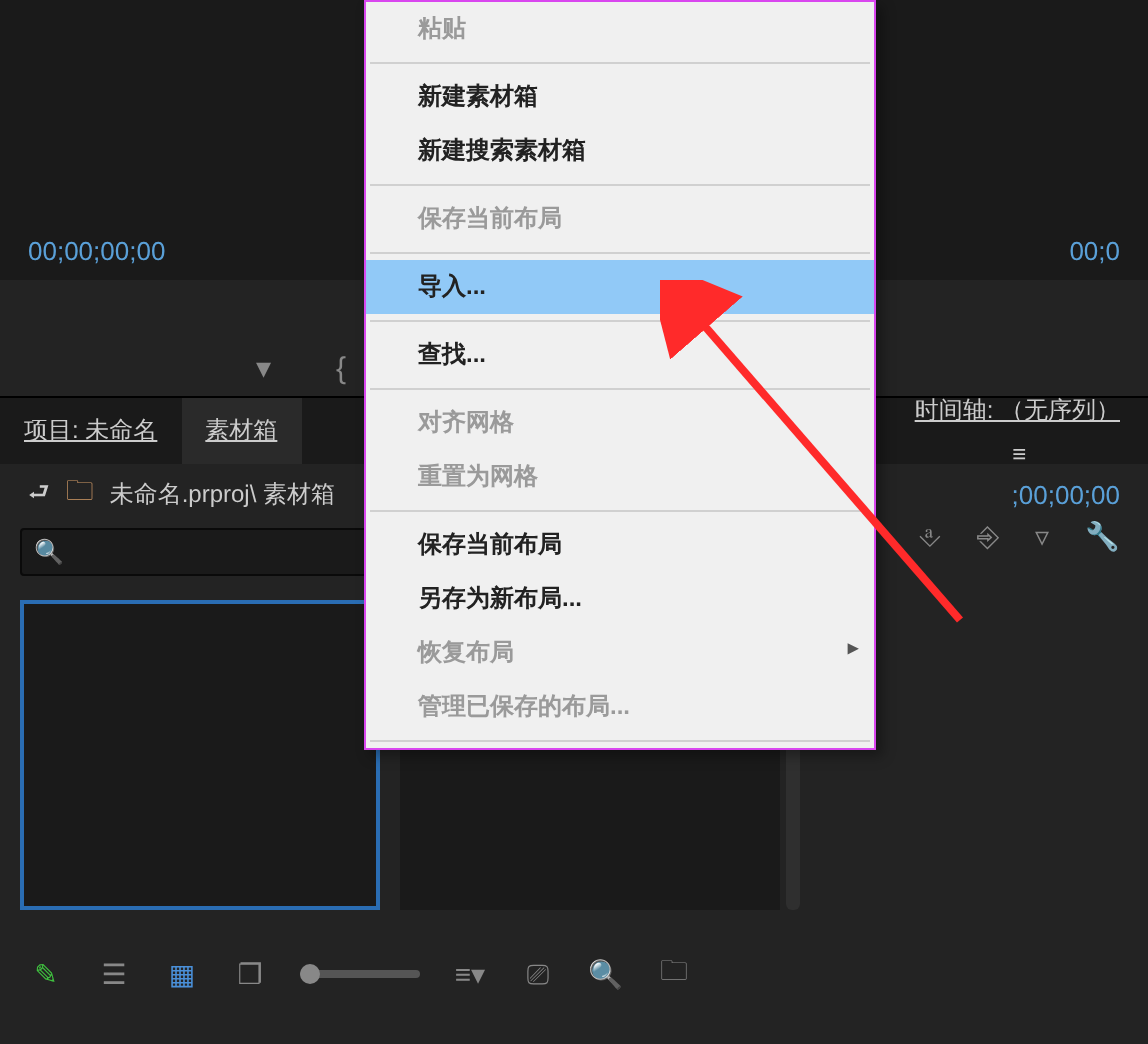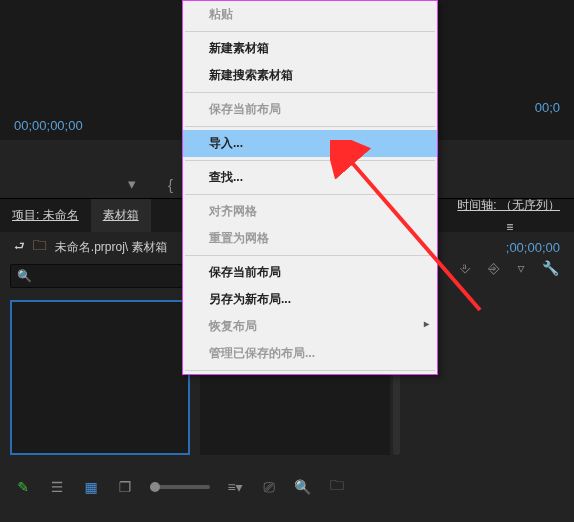--- a/index.html
+++ b/index.html
@@ -1,20 +1,20 @@
 <!DOCTYPE html>
 <html><head>
 <meta charset="utf-8">
 <style>
   * { margin: 0; padding: 0; box-sizing: border-box; font-family: "Microsoft YaHei", sans-serif; }
   body { width: 574px; height: 522px; background: #232323; overflow: hidden; position: relative; color: #ccc; }
   
   .top-area { height: 140px; background: #1a1a1a; padding: 4px; position: relative; }
   .timecode-left { position: absolute; left: 14px; top: 118px; color: #5aa0d8; font-size: 13px; }
-  .timecode-right { position: absolute; right: 14px; top: 100px; color: #5aa0d8; font-size: 13px; }
+  .timecode-right { position: absolute; right: 14px; top: 118px; color: #5aa0d8; font-size: 13px; }
   
   .toolbar-row { position: absolute; top: 170px; left: 0; right: 0; height: 28px; display: flex; align-items: center; justify-content: center; gap: 22px; background: #232323; }
   .tool-icon { color: #888; font-size: 15px; }
   .marker-icon { position: absolute; left: 128px; color: #888; }
   .playhead-icon { position: absolute; left: 168px; color: #888; }
   
   .panels-row { position: absolute; top: 198px; left: 0; right: 0; height: 34px; display: flex; align-items: center; background: #1a1a1a; border-top: 1px solid #000; text-decoration: underline; }
   .tab { padding: 8px 12px; font-size: 12px; color: #ccc; cursor: pointer; }
   .tab.active { background: #2a2a2a; }
   .panel-right { margin-left: auto; padding-right: 14px; font-size: 12px; color: #ccc; display: flex; align-items: center; gap: 6px; flex-direction: column; }

